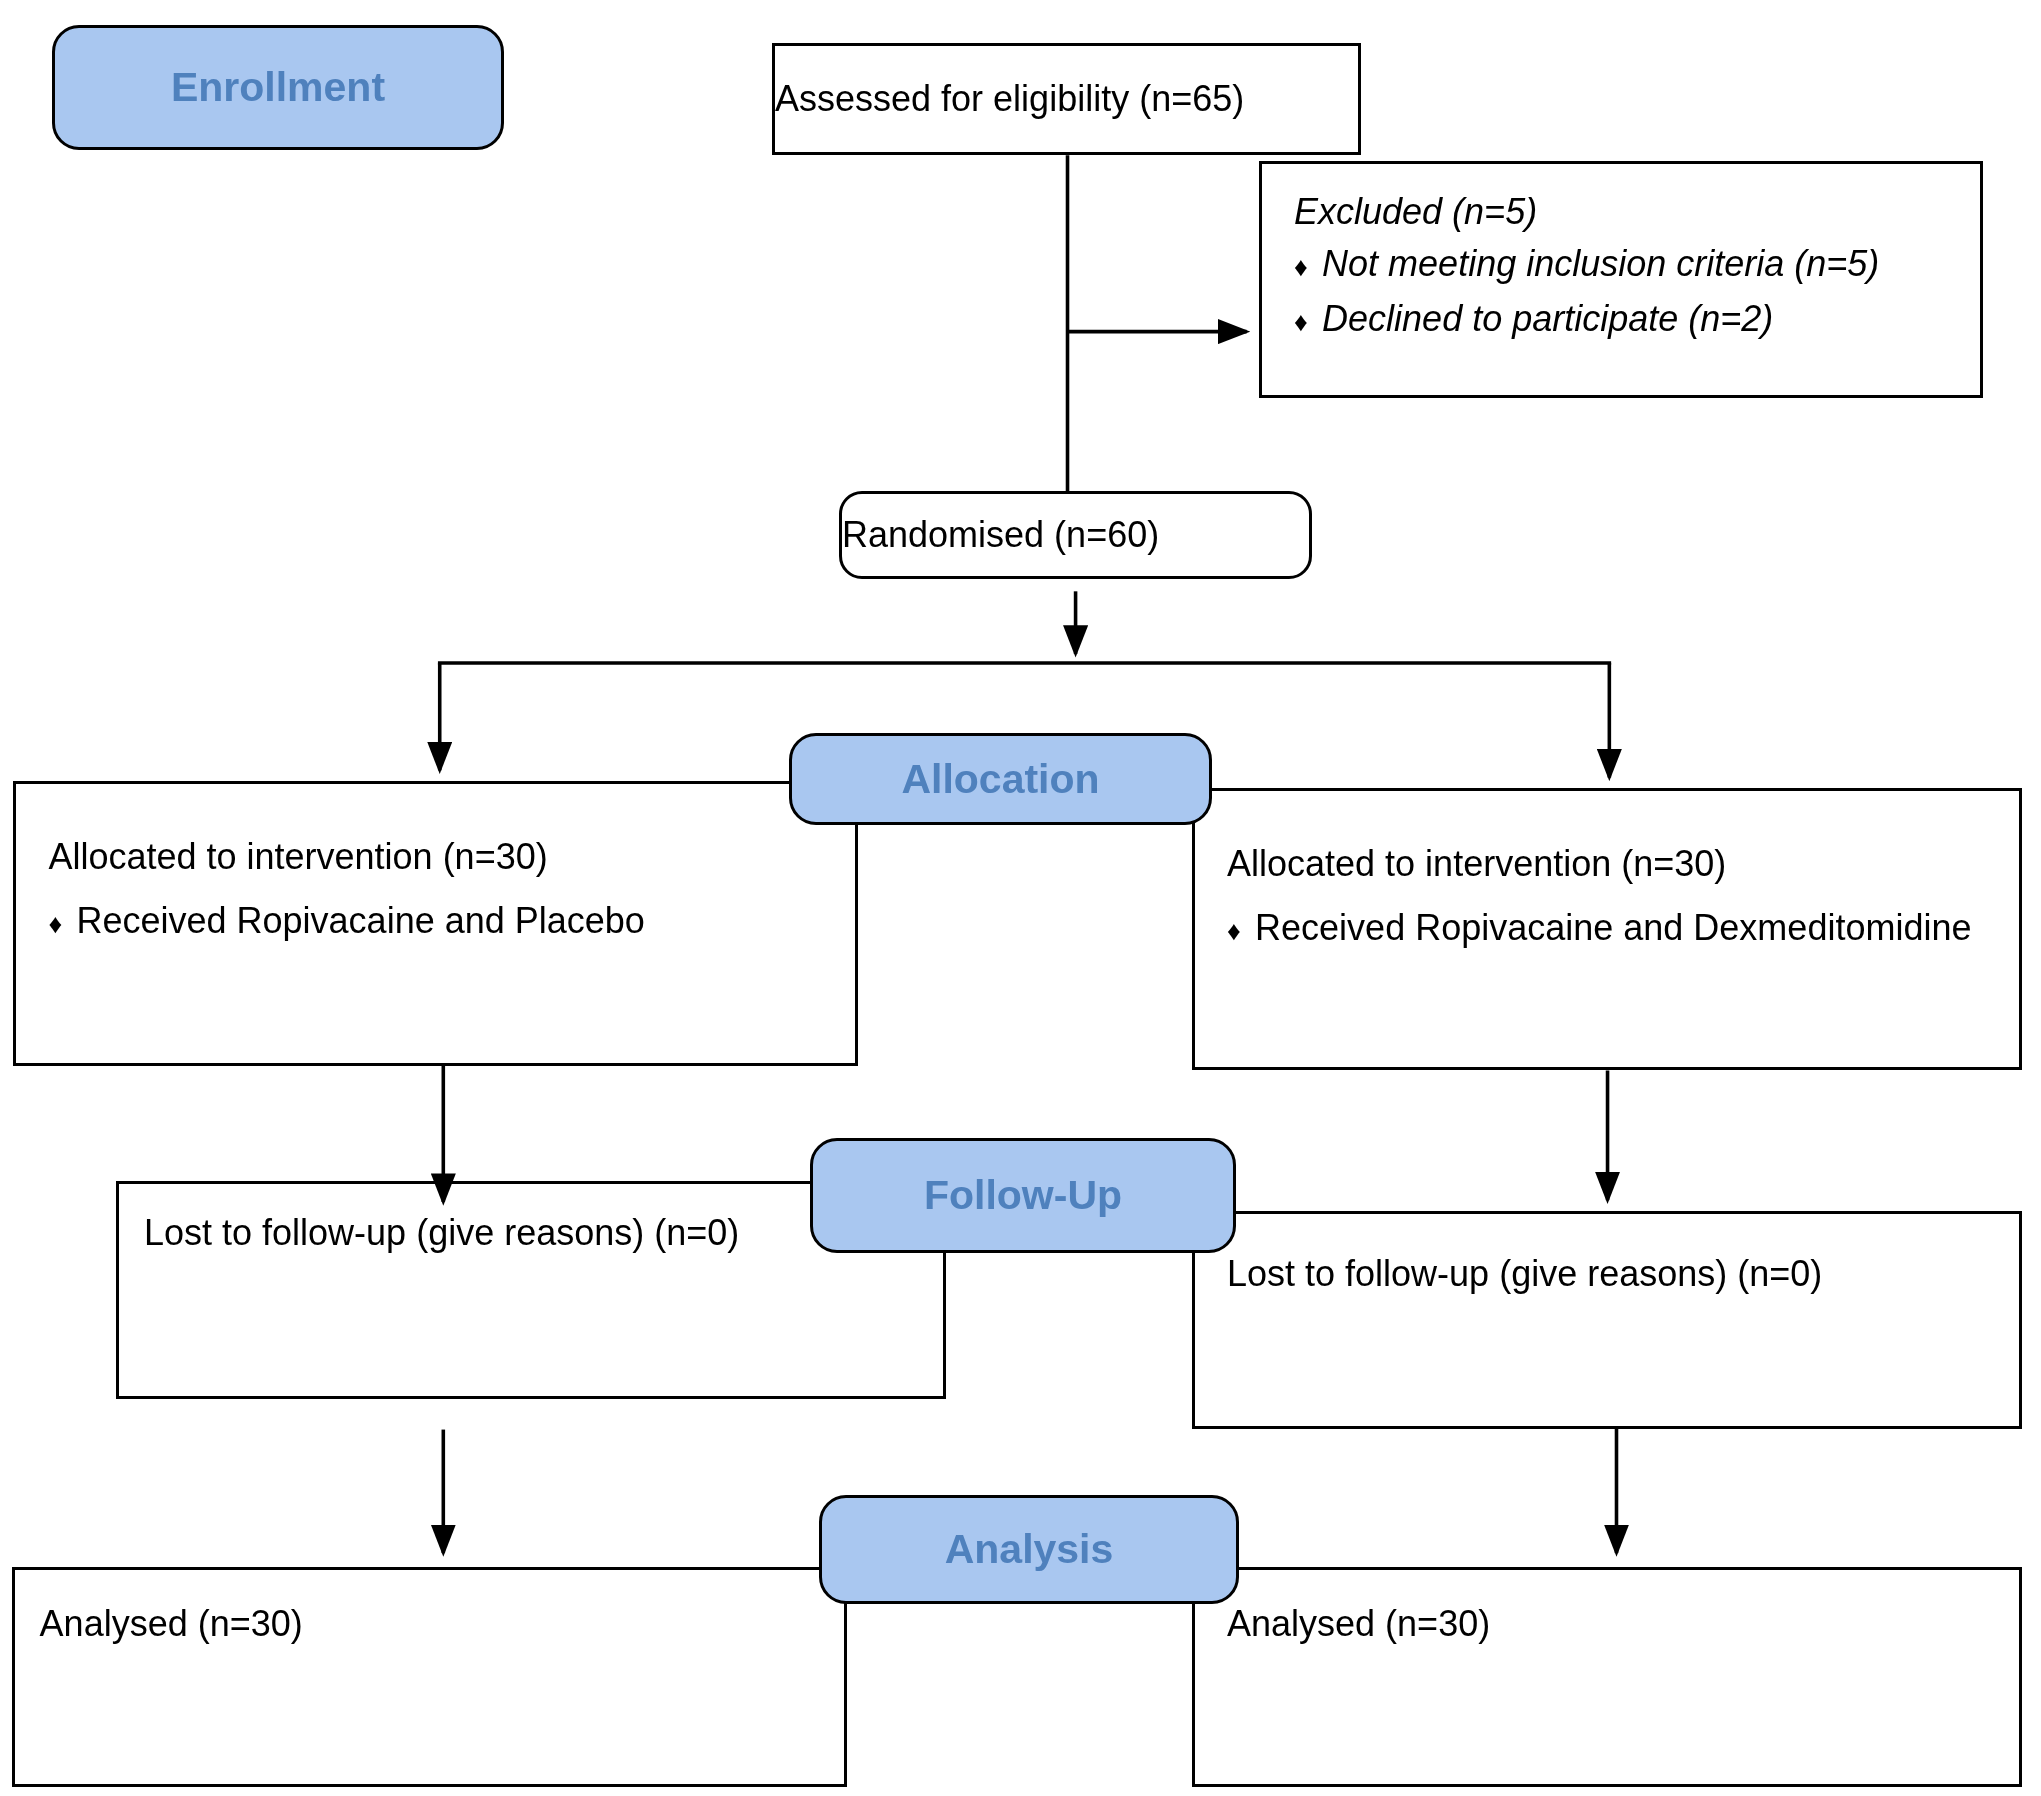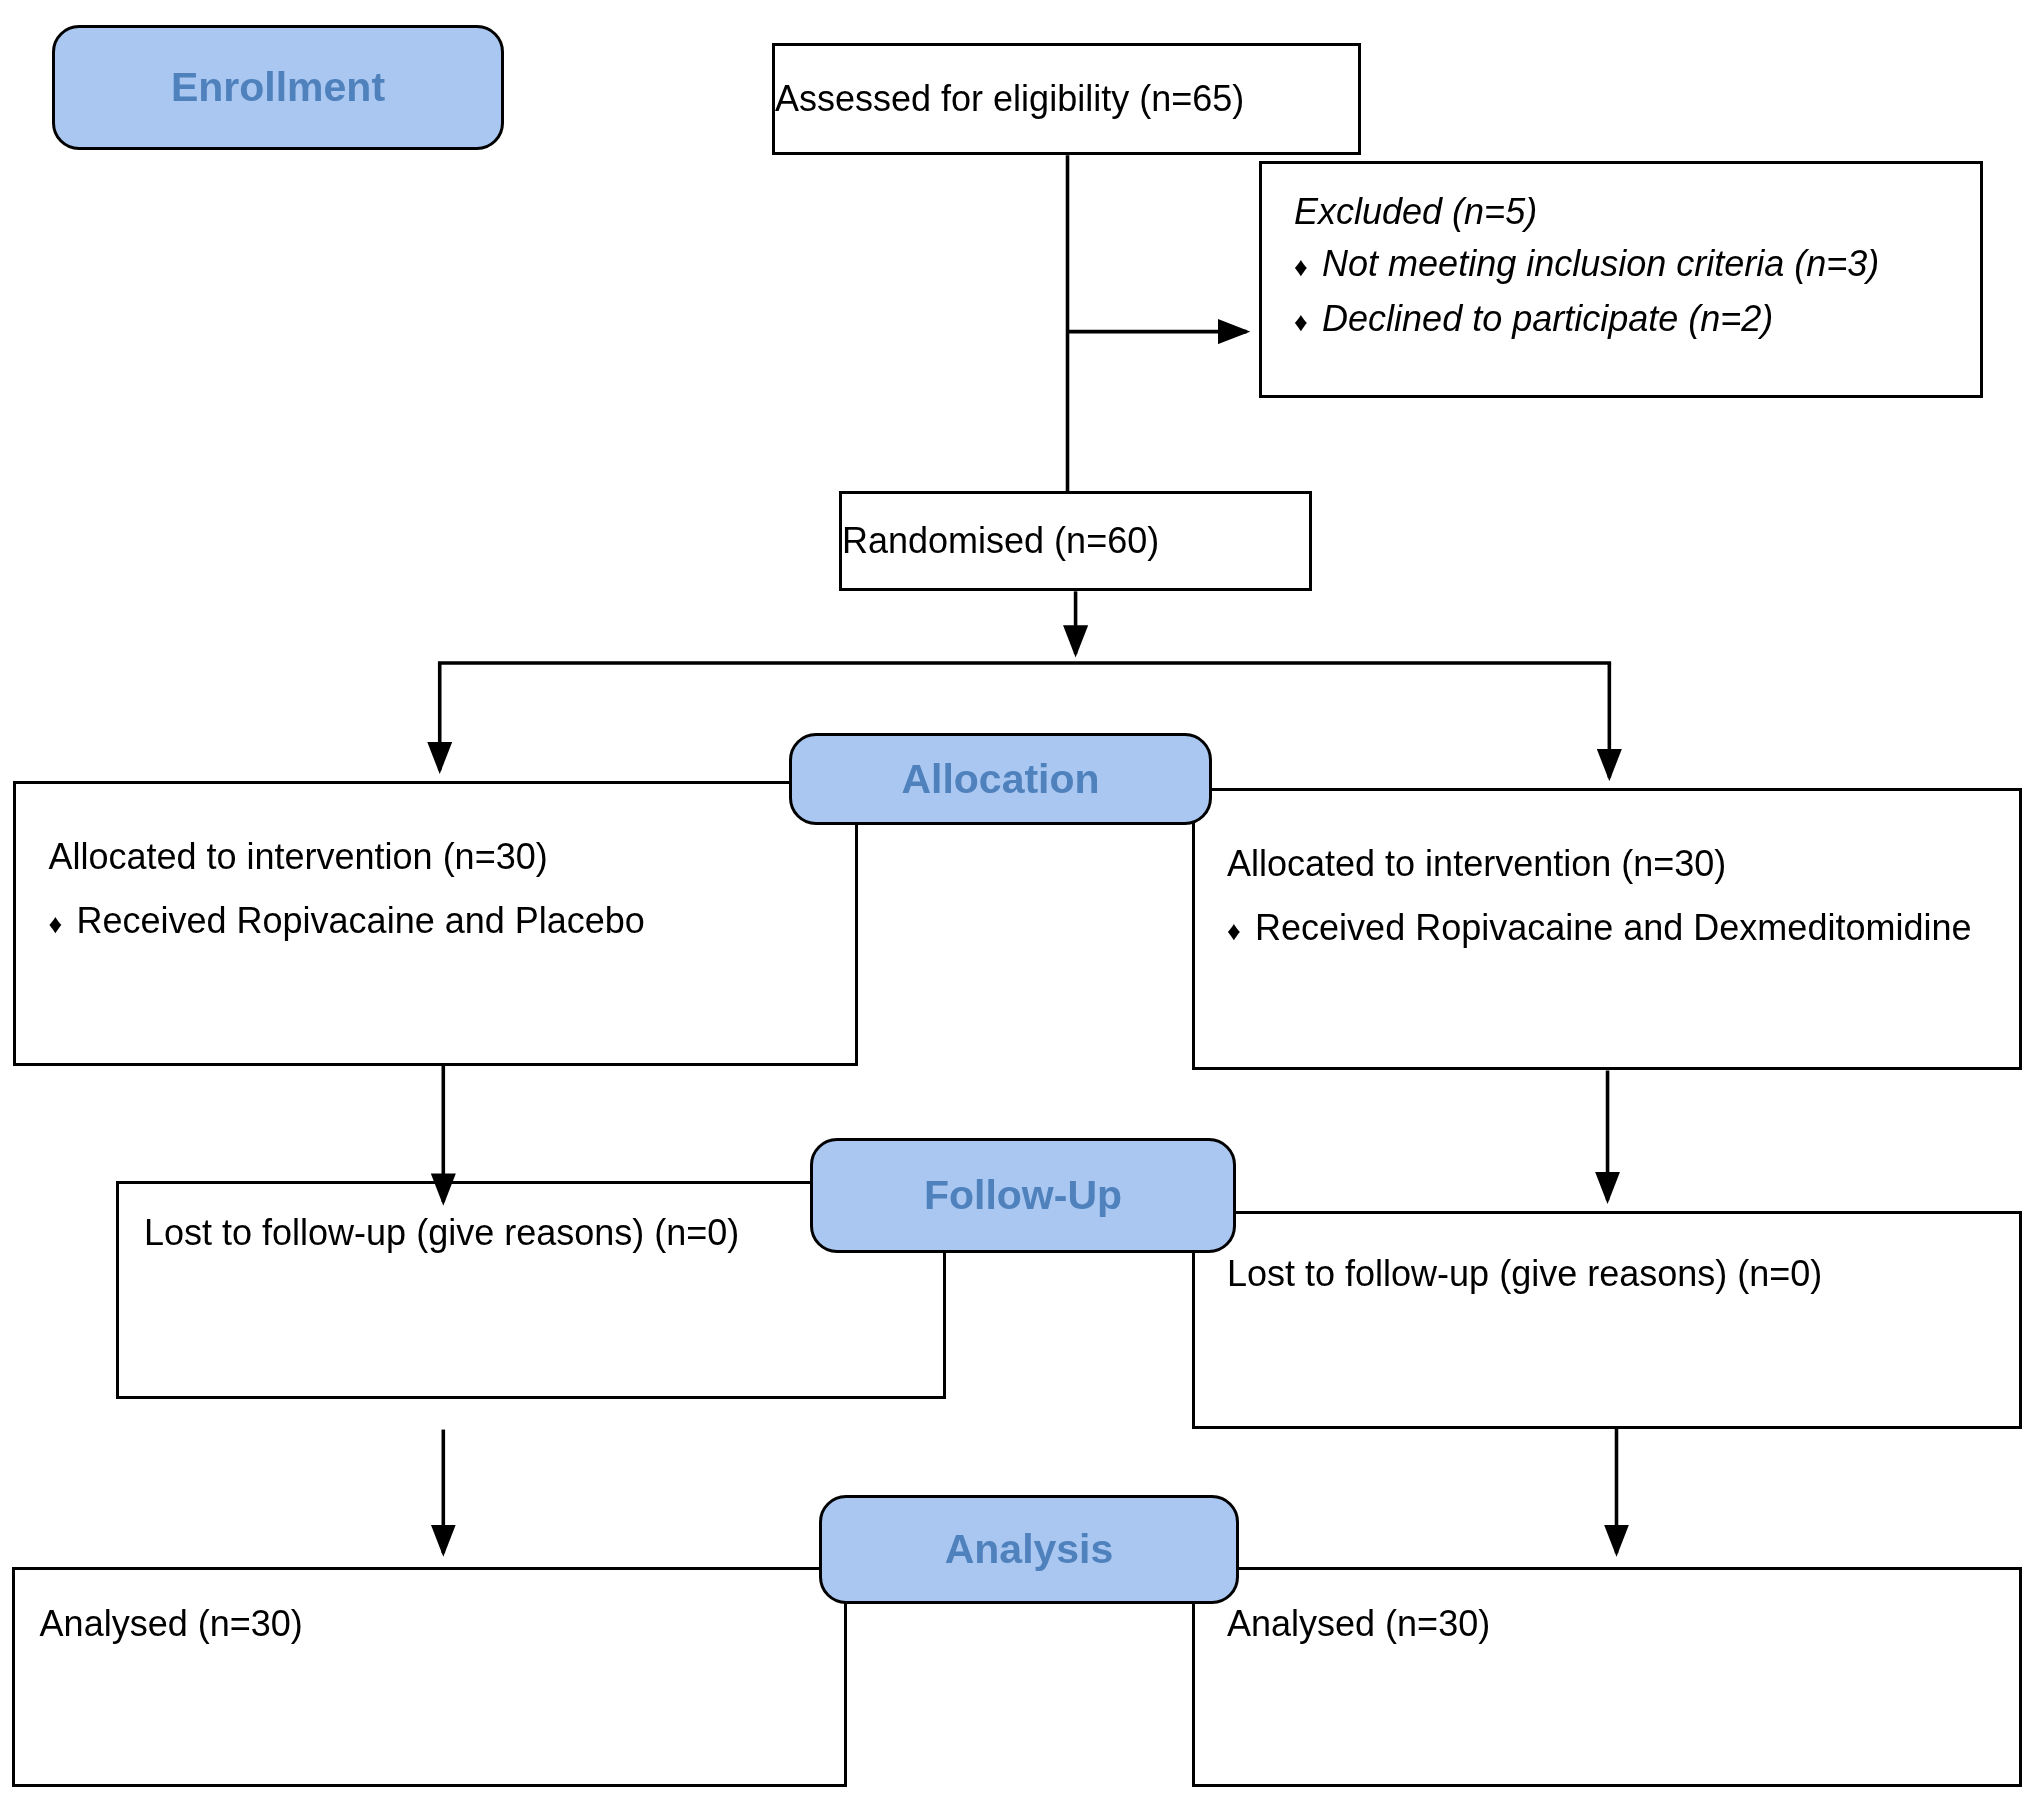--- a/index.html
+++ b/index.html
@@ -69,21 +69,21 @@
     pointer-events: none;
   }
   #connectors line {
     stroke: #000000;
     stroke-width: 4;
   }
   
   #box-enrollment   { left: 52px;   top: 25px;   width: 452px; height: 125px; }
   #box-assessed     { left: 772px;  top: 43px;   width: 589px; height: 112px; }
   #box-excluded     { left: 1259px; top: 161px;  width: 724px; height: 237px; padding: 21.5px 18px 0 32px; font-style: italic; }
-  #box-randomised   { left: 839px;  top: 491px;  width: 473px; height: 100px; }
+  #box-randomised   { left: 839px;  top: 491px;  width: 473px; height: 88px; border-radius: 23px; }
   #box-allocation   { left: 789px;  top: 733px;  width: 423px; height: 92px; }
   #box-alloc-left   { left: 13.4px;   top: 781px;  width: 845px; height: 285px; padding: 41px 18px 0 32px; }
   #box-alloc-right  { left: 1192px; top: 788px;  width: 830px; height: 282px; padding: 41px 18px 0 32px; }
   #box-followup     { left: 810px;  top: 1138px; width: 426px; height: 115px; }
   #box-follow-left  { left: 116px;  top: 1181px; width: 830px; height: 218px; padding: 27px 18px 0 25px; }
   #box-follow-right { left: 1192px; top: 1211px; width: 830px; height: 218px; padding: 38px 18px 0 32px; }
   #box-analysis     { left: 819px;  top: 1495px; width: 420px; height: 109px; }
   #box-analysis-left  { left: 11.6px;   top: 1567px; width: 835px; height: 220px; padding: 32px 18px 0 25px; }
   #box-analysis-right { left: 1192px; top: 1567px; width: 830px; height: 220px; padding: 32px 18px 0 32px; }
 </style>
@@ -123,21 +123,21 @@
     <span>Analysis</span>
   </div>
 
   <div class="fbox center" id="box-assessed">
     <span>Assessed for eligibility (n=65)</span>
   </div>
 
   <div class="fbox" id="box-excluded">
     <div class="box-title">Excluded (n=5)</div>
     <div class="bullet-row">
-      <span class="bullet-glyph">♦</span><span>Not meeting inclusion criteria (n=3)</span>
+      <span class="bullet-glyph">♦</span><span>Not meeting inclusion criteria (n=5)</span>
     </div>
     <div class="bullet-row">
       <span class="bullet-glyph">♦</span><span>Declined to participate (n=2)</span>
     </div>
   </div>
 
   <div class="fbox center" id="box-randomised">
     <span>Randomised (n=60)</span>
   </div>
 

